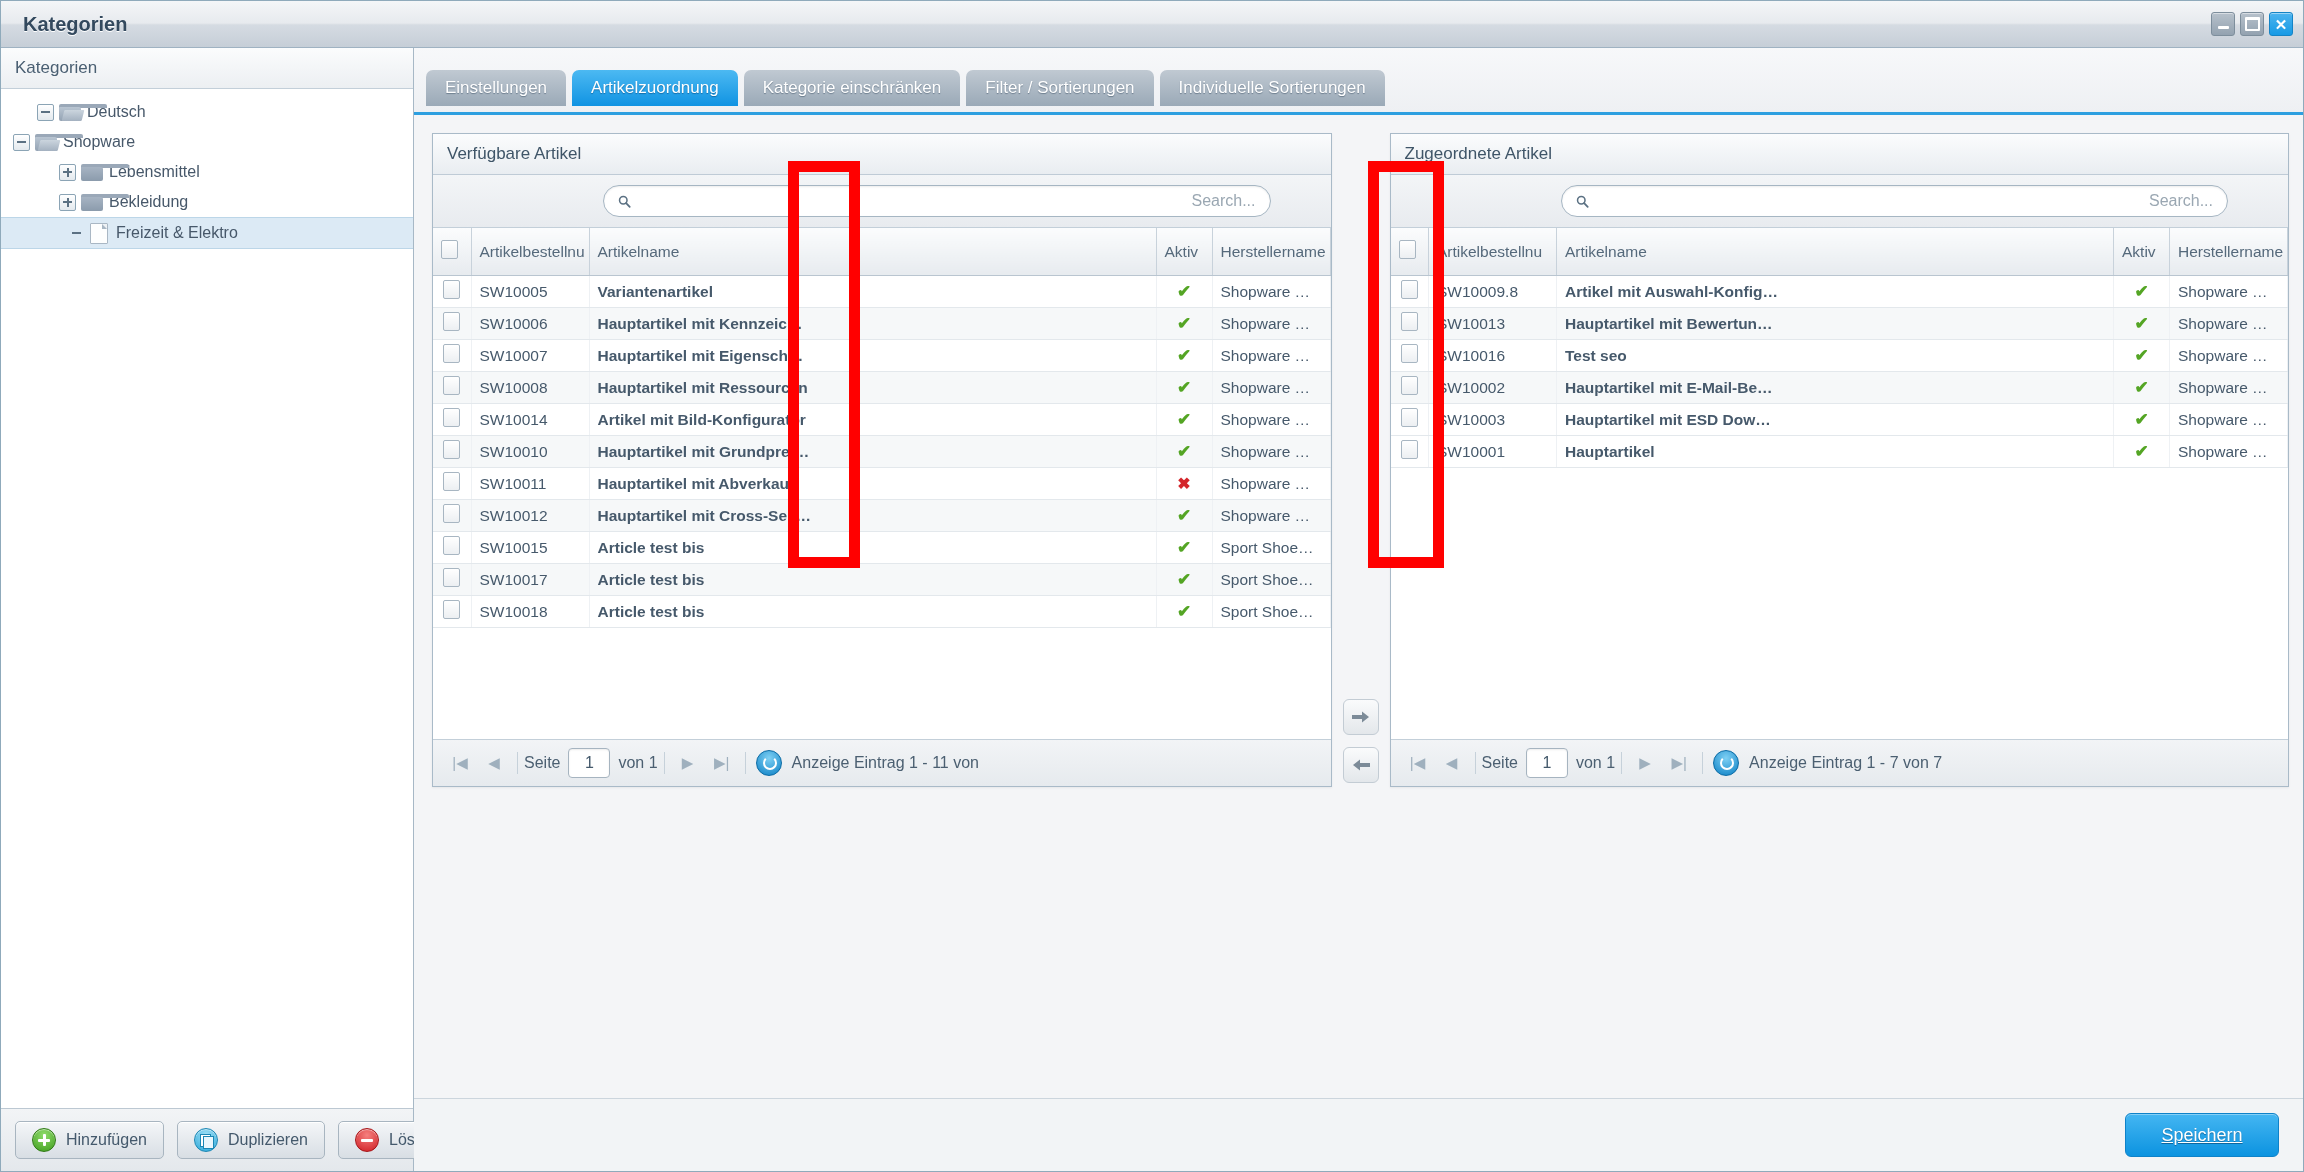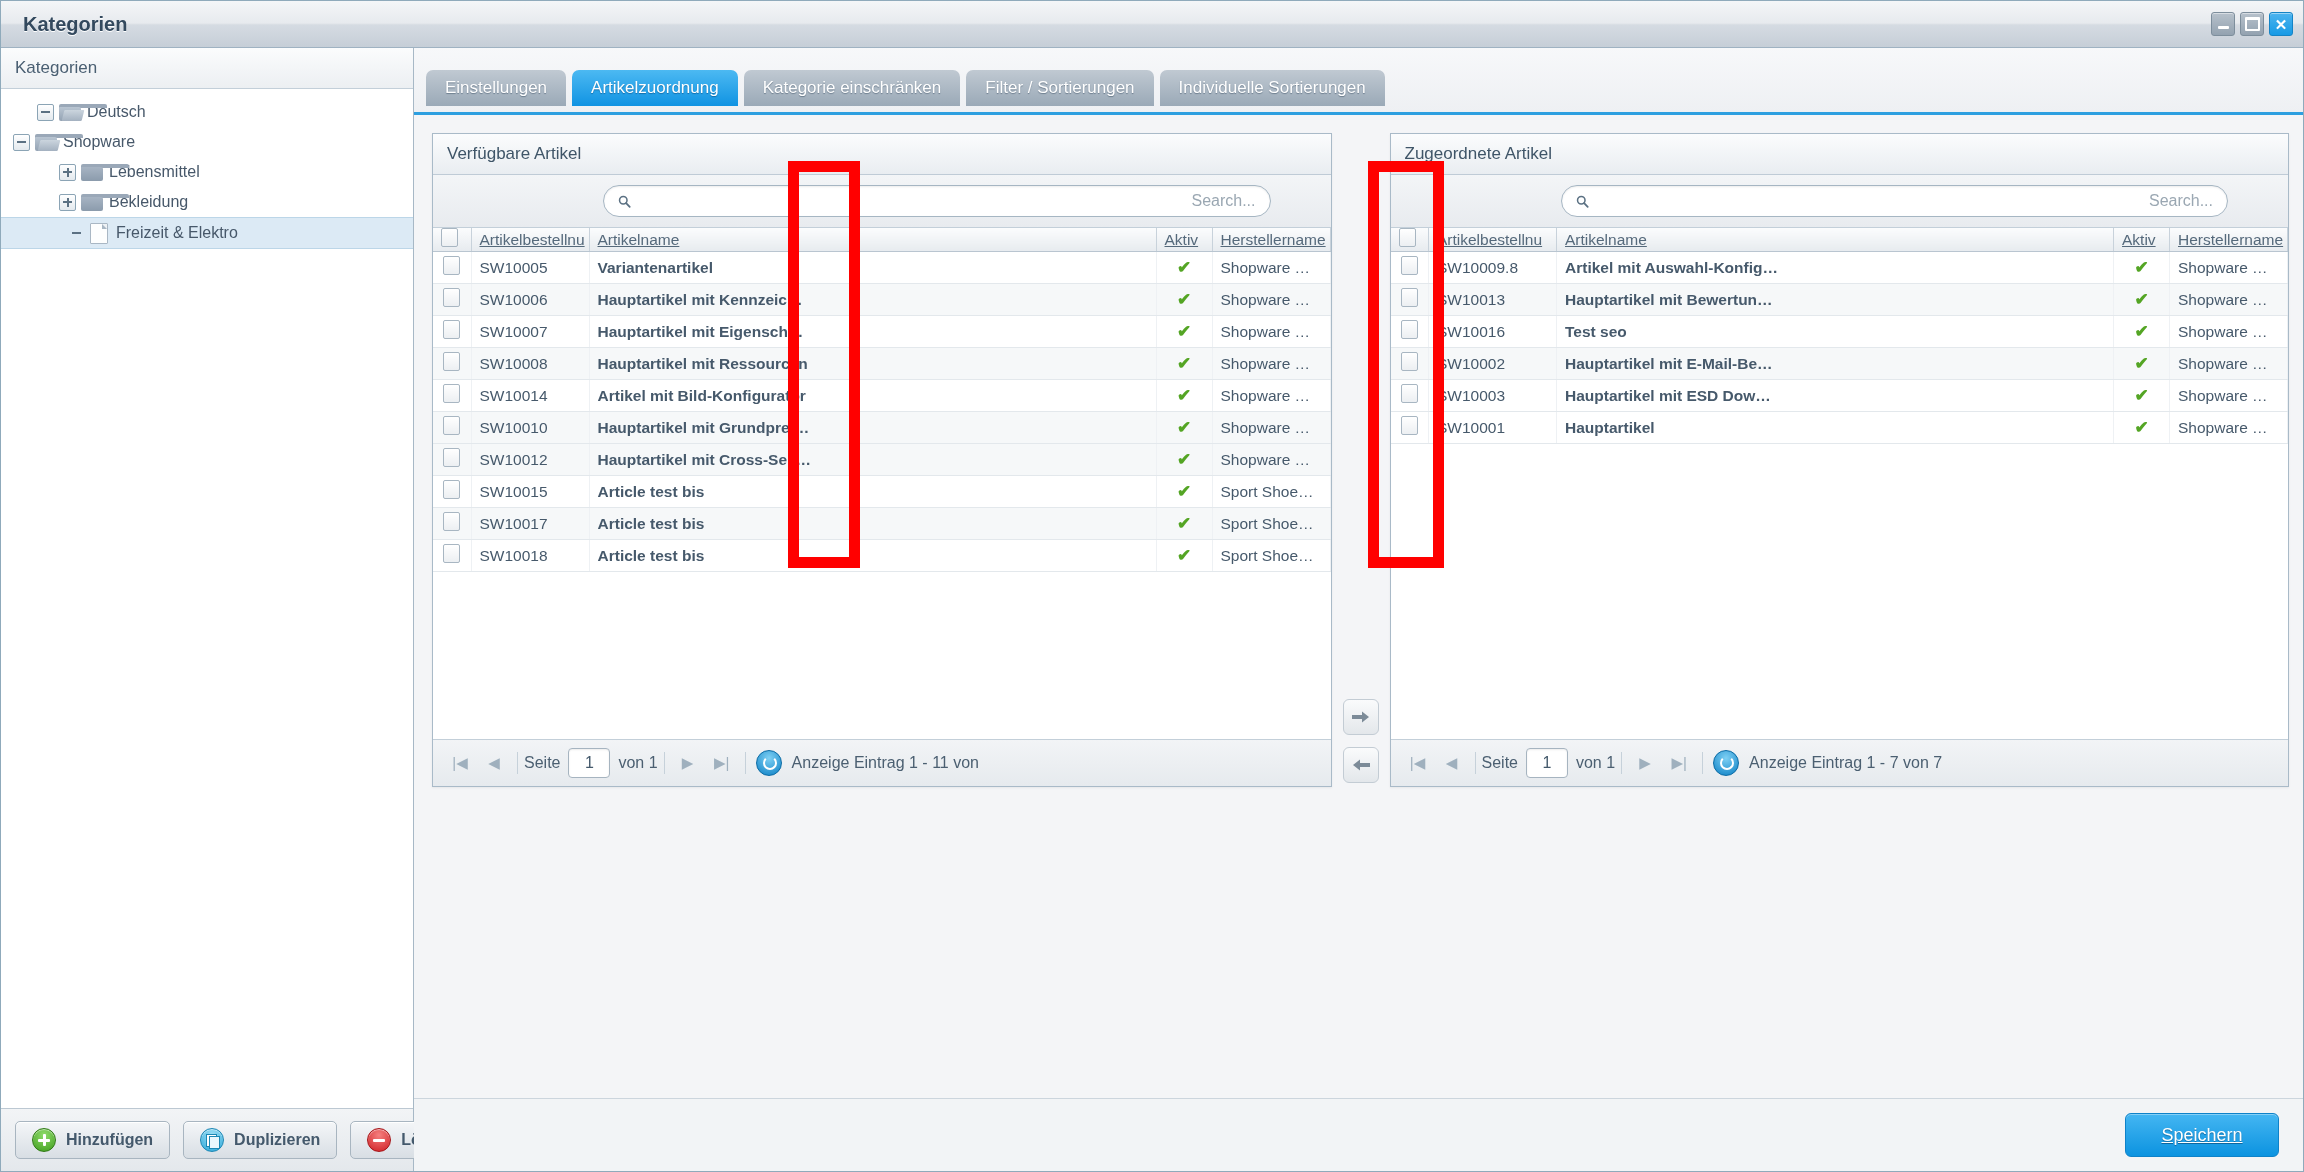--- a/index.html
+++ b/index.html
@@ -96,21 +96,20 @@
     background:#fdfefe;border:1px solid #a9b7c4;border-radius:1px;position:relative;
   }
   .docicon:after{content:"";position:absolute;right:0;top:0;border-width:0 5px 5px 0;
     border-style:solid;border-color:#a9b7c4 #eef2f5;}
   .tlabel{white-space:nowrap;}
 
   .left-footer{
     height:62px;flex:0 0 62px;display:flex;align-items:center;gap:13px;padding-left:14px;
     background:linear-gradient(to bottom,#f2f4f6,#e4e8ec);
     border-top:1px solid #bcc8d2;
-    font-weight:bold;
   }
   .btn{
     display:inline-flex;align-items:center;gap:10px;height:36px;padding:0 16px;
     border:1px solid #a8b5c0;border-radius:5px;
     background:linear-gradient(to bottom,#f4f6f8,#d8dee4);
     font-size:16px;color:#44596c;box-shadow:inset 0 1px 0 #ffffff;
     white-space:nowrap;
   }
   .cicon{width:22px;height:22px;border-radius:50%;flex:0 0 22px;position:relative;
     box-shadow:inset 0 1px 1px rgba(255,255,255,.6);}
@@ -167,24 +166,24 @@
     margin-left:110px;
     justify-content:space-between;
   }
   .search .ph{color:#9aa7b2;font-size:16px;}
   .mag{width:13px;height:13px;border:2px solid #4e6running;}
   svg.mag{display:block;}
 
   table.grid{width:100%;border-collapse:collapse;table-layout:fixed;}
   table.grid th{
     font-weight:normal;font-size:15.5px;color:#55697b;text-align:left;
-    height:18px;padding:0 8px;
+    height:18px;padding:12px 8px;
     background:linear-gradient(to bottom,#fbfcfd,#e7ebef);
     border-right:1px solid #c8d2db;border-bottom:1px solid #b9c5d0;
-    overflow:hidden;white-space:nowrap;text-overflow:clip;text-decoration:underline;
+    overflow:hidden;white-space:nowrap;text-overflow:clip;
   }
   table.grid td{
     height:31px;padding:0 8px;font-size:15.5px;color:#46596b;
     border-bottom:1px solid #e3e8ec;border-right:1px solid #eef1f4;
     overflow:hidden;white-space:nowrap;text-overflow:ellipsis;
   }
   tr.alt td{background:#f6f8f9;}
   td.name{font-weight:bold;color:#3c5166;}
   td.ctr,th.ctr{text-align:center;}
   .chk{
@@ -412,20 +411,27 @@
                   <td>SW10014</td>
                   <td class="name">Artikel mit Bild-Konfigurator</td>
                   <td class="ctr"><span class="ok">✔</span></td>
                   <td>Shopware …</td>
                 </tr>
                 <tr class="alt">
                   <td class="ctr"><span class="chk"></span></td>
                   <td>SW10010</td>
                   <td class="name">Hauptartikel mit Grundprei…</td>
                   <td class="ctr"><span class="ok">✔</span></td>
+                  <td>Shopware …</td>
+                </tr>
+                <tr>
+                  <td class="ctr"><span class="chk"></span></td>
+                  <td>SW10011</td>
+                  <td class="name">Hauptartikel mit Abverkauf</td>
+                  <td class="ctr"><span class="no">✖</span></td>
                   <td>Shopware …</td>
                 </tr>
                 <tr class="alt">
                   <td class="ctr"><span class="chk"></span></td>
                   <td>SW10012</td>
                   <td class="name">Hauptartikel mit Cross-Sell…</td>
                   <td class="ctr"><span class="ok">✔</span></td>
                   <td>Shopware …</td>
                 </tr>
                 <tr>

